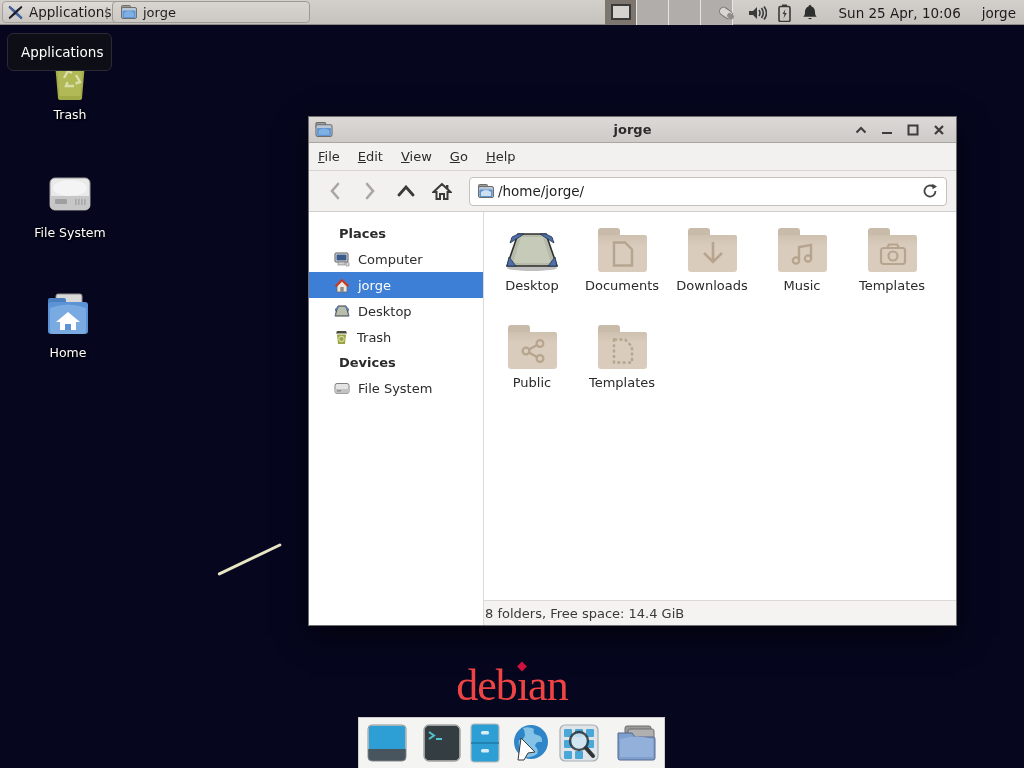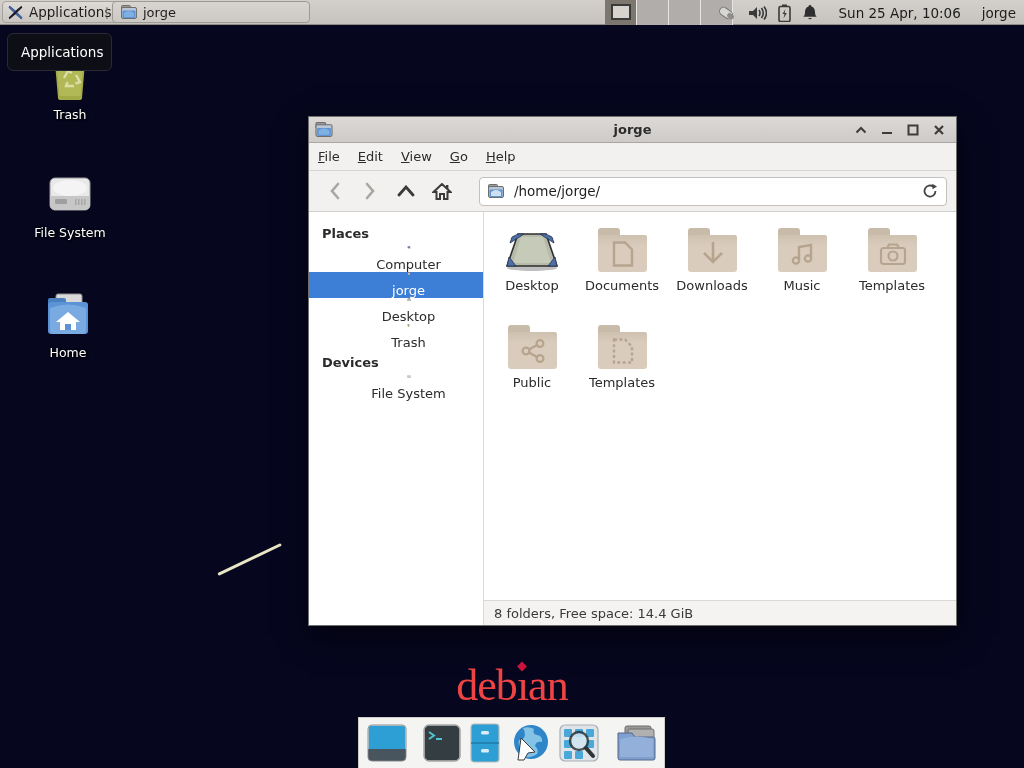--- a/index.html
+++ b/index.html
@@ -62,38 +62,38 @@
   .win-btn { width:22px; height:20px; display:flex; align-items:center; justify-content:center; border-radius:3px; }
 
   .menubar { height:28px; background:#f2f1ef; border-bottom:1px solid #d7d4d1; display:flex;
              align-items:center; }
   .menu-item { padding:0 9px; font-size:13px; color:#2b2b2b; height:100%; display:flex; align-items:center; }
   .mn { text-decoration:underline; }
 
   .toolbar { height:41px; background:#f2f1ef; border-bottom:1px solid #d2cfcc; display:flex;
              align-items:center; padding:0 9px 0 8px; gap:2px; }
   .nav-btn { width:34px; height:28px; display:flex; align-items:center; justify-content:center; border-radius:3px; }
-  .pathbar { flex:1; height:29px; margin-left:18px; background:#ffffff; border:1px solid #c3c0bd;
-             border-radius:4px; display:flex; align-items:center; padding:0 8px; gap:10px; }
+  .pathbar { flex:1; height:29px; margin-left:8px; background:#ffffff; border:1px solid #c3c0bd;
+             border-radius:4px; display:flex; align-items:center; padding:0 8px; gap:4px; }
   .path-text { flex:1; font-size:13.5px; color:#1e1e1e; }
 
   .win-content { flex:1; display:flex; min-height:0; }
   .sidebar { width:175px; background:#ffffff; border-right:1px solid #dbd8d5; padding-top:9px; }
-  .side-header { font-size:13px; font-weight:bold; color:#2b2b2b; padding:5px 12px 5px 13px; }
+  .side-header { font-size:13px; font-weight:bold; color:#2b2b2b; padding:5px 12px 5px 30px; }
   .side-item { height:26px; display:flex; align-items:center; gap:8px; padding-left:25px;
-               font-size:13px; color:#2b2b2b;flex-direction:column; }
+               font-size:13px; color:#2b2b2b; }
   .side-item.selected { color:#ffffff; }
 
   .main-col { flex:1; display:flex; flex-direction:column; min-width:0; }
   .icon-view { flex:1; display:flex; flex-wrap:wrap; align-content:flex-start;
                padding:12px 0 0 3px; }
   .file-cell { width:90px; height:97px; display:flex; flex-direction:column; align-items:center; padding-top:3px; }
   .file-lbl { margin-top:5px; font-size:13px; color:#2b2b2b; text-align:center; }
   .statusbar { height:25px; background:#f4f3f1; border-top:1px solid #dbd8d5; display:flex;
-               align-items:center; padding-left:10px; font-size:13px; color:#3a3a3a; }
+               align-items:center; padding-left:1px; font-size:13px; color:#3a3a3a; }
 
   
   .fold { position:relative; width:56px; height:46px; }
   .fold .tab { position:absolute; left:4px; top:1px; width:22px; height:11px;
                background:#c9bbaa; border-radius:3px 3px 0 0; }
   .fold .fbody { position:absolute; left:4px; top:8px; width:49px; height:37px;
                  background:linear-gradient(#cfc1b0,#d9ccbc 30%); border-radius:2px 2px 3px 3px;
                  display:flex; align-items:center; justify-content:center; }
 
   

